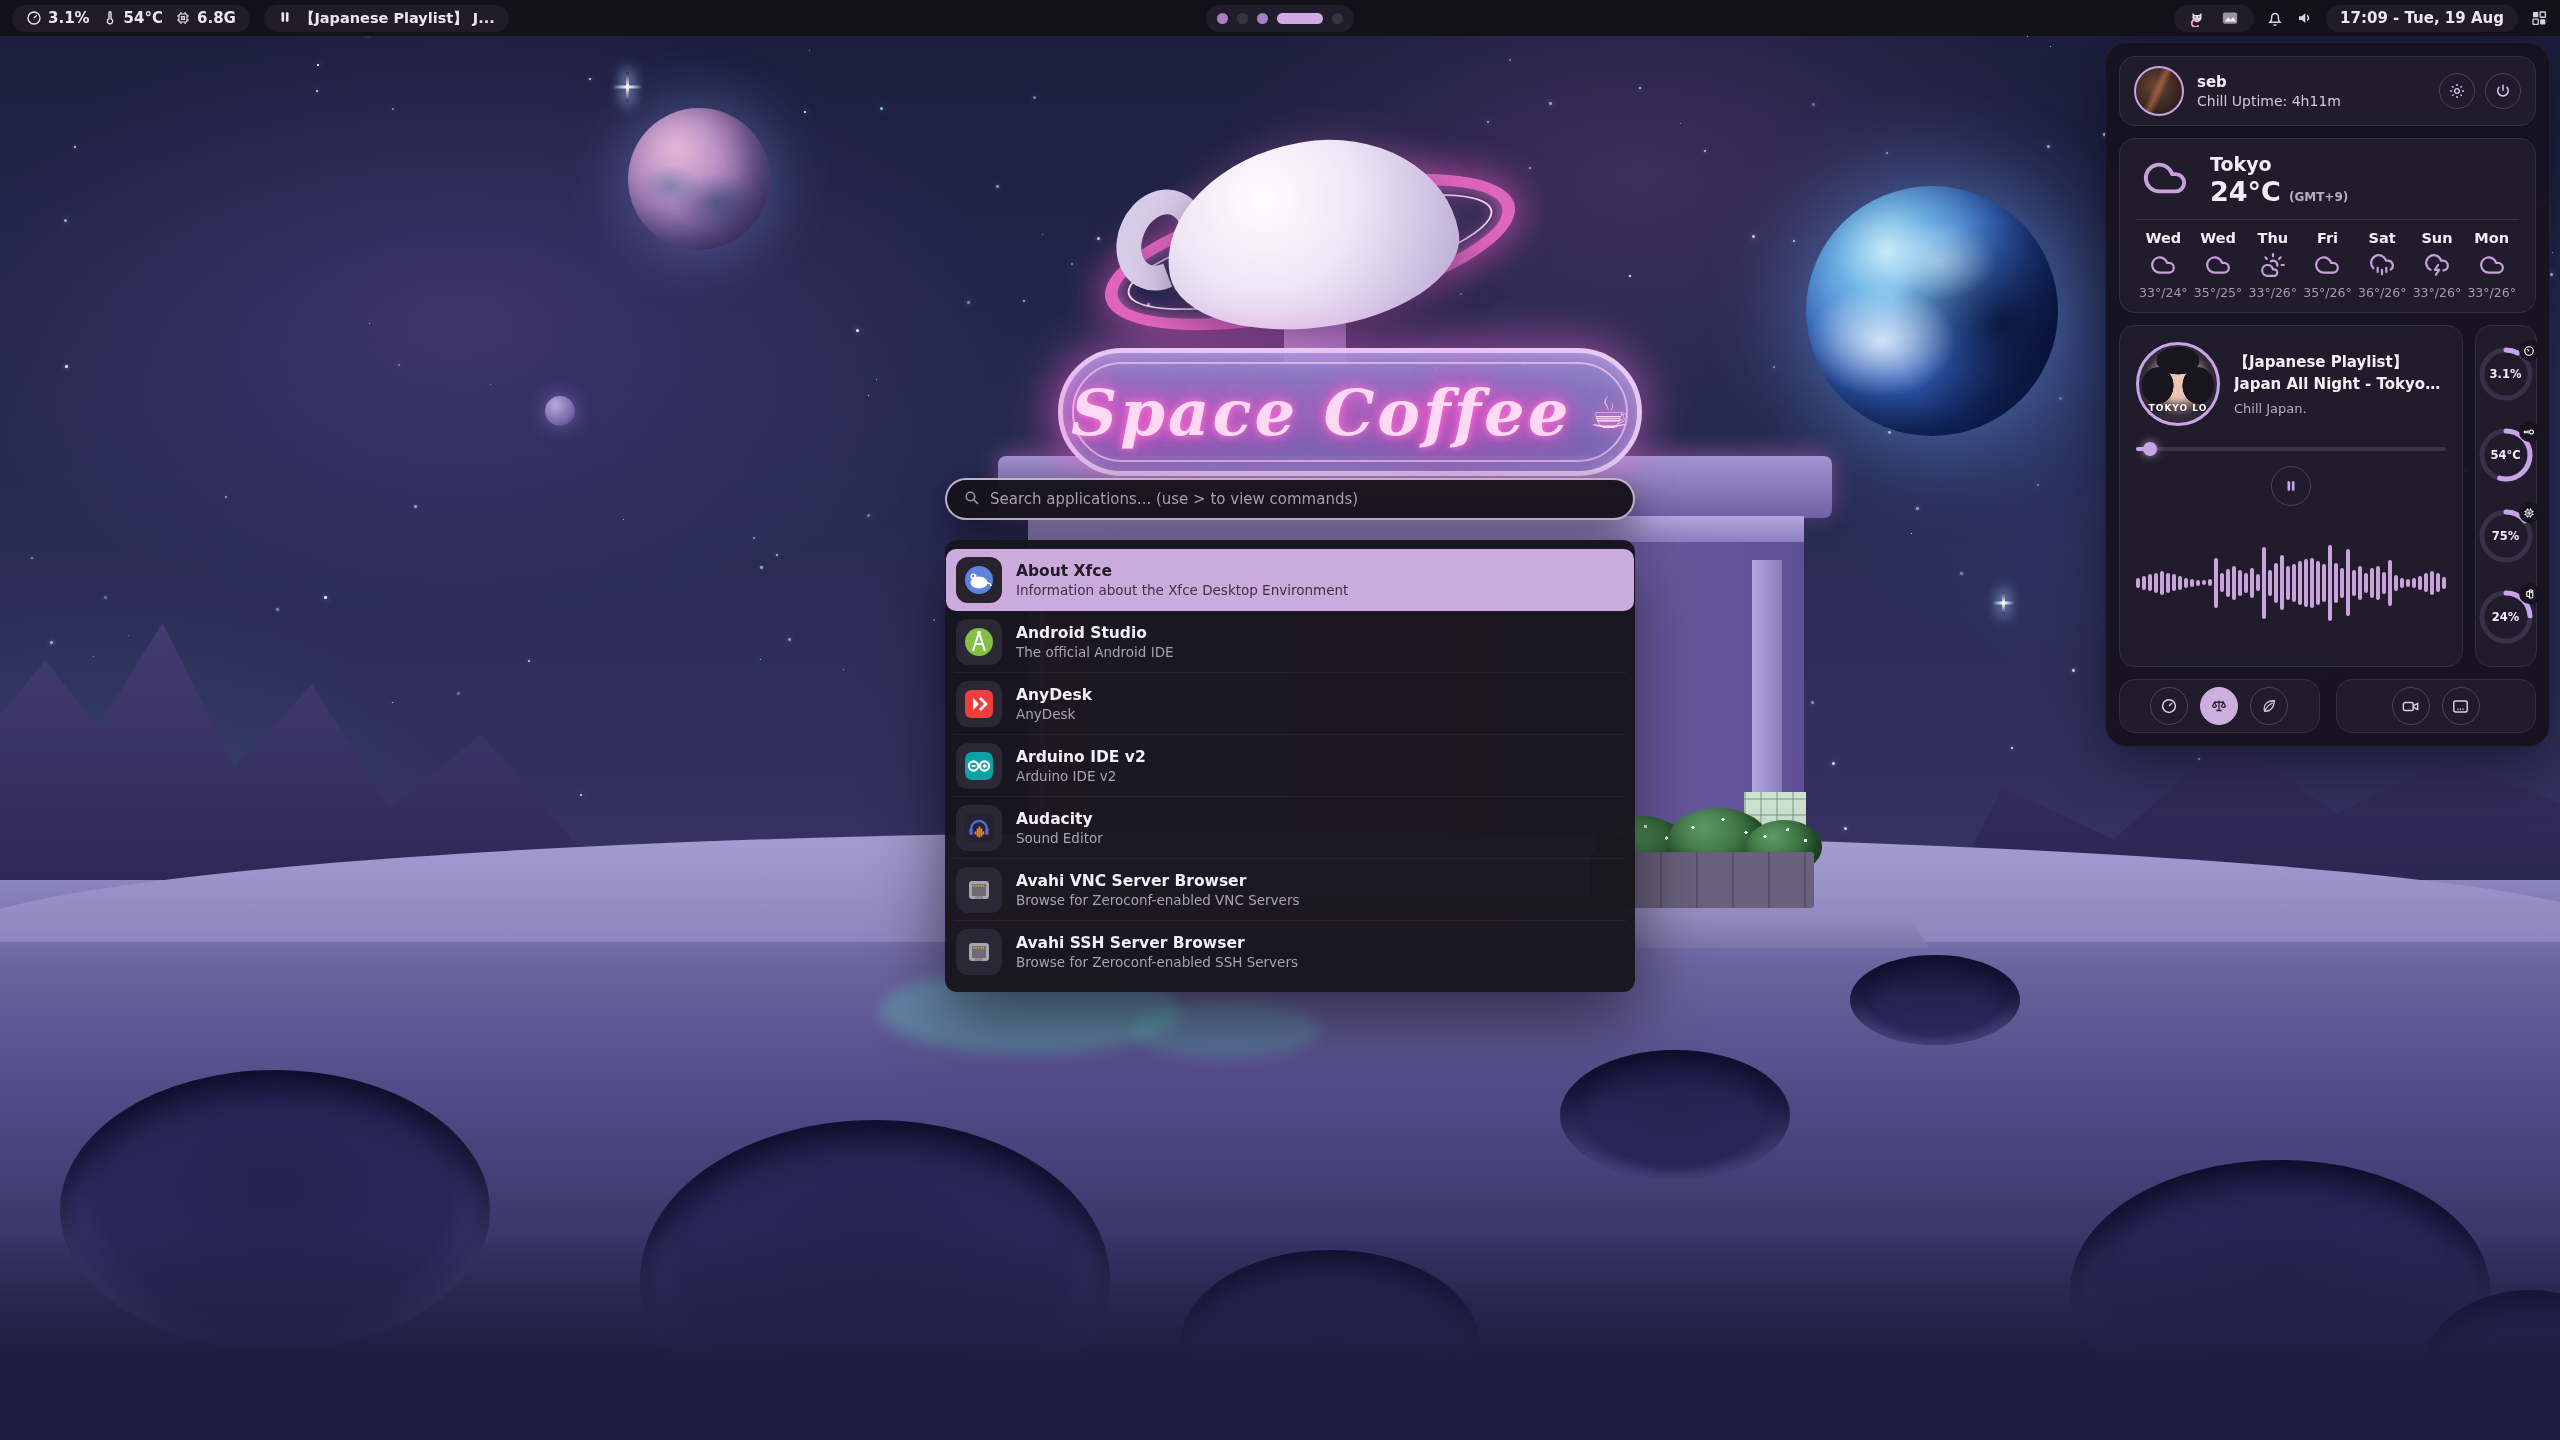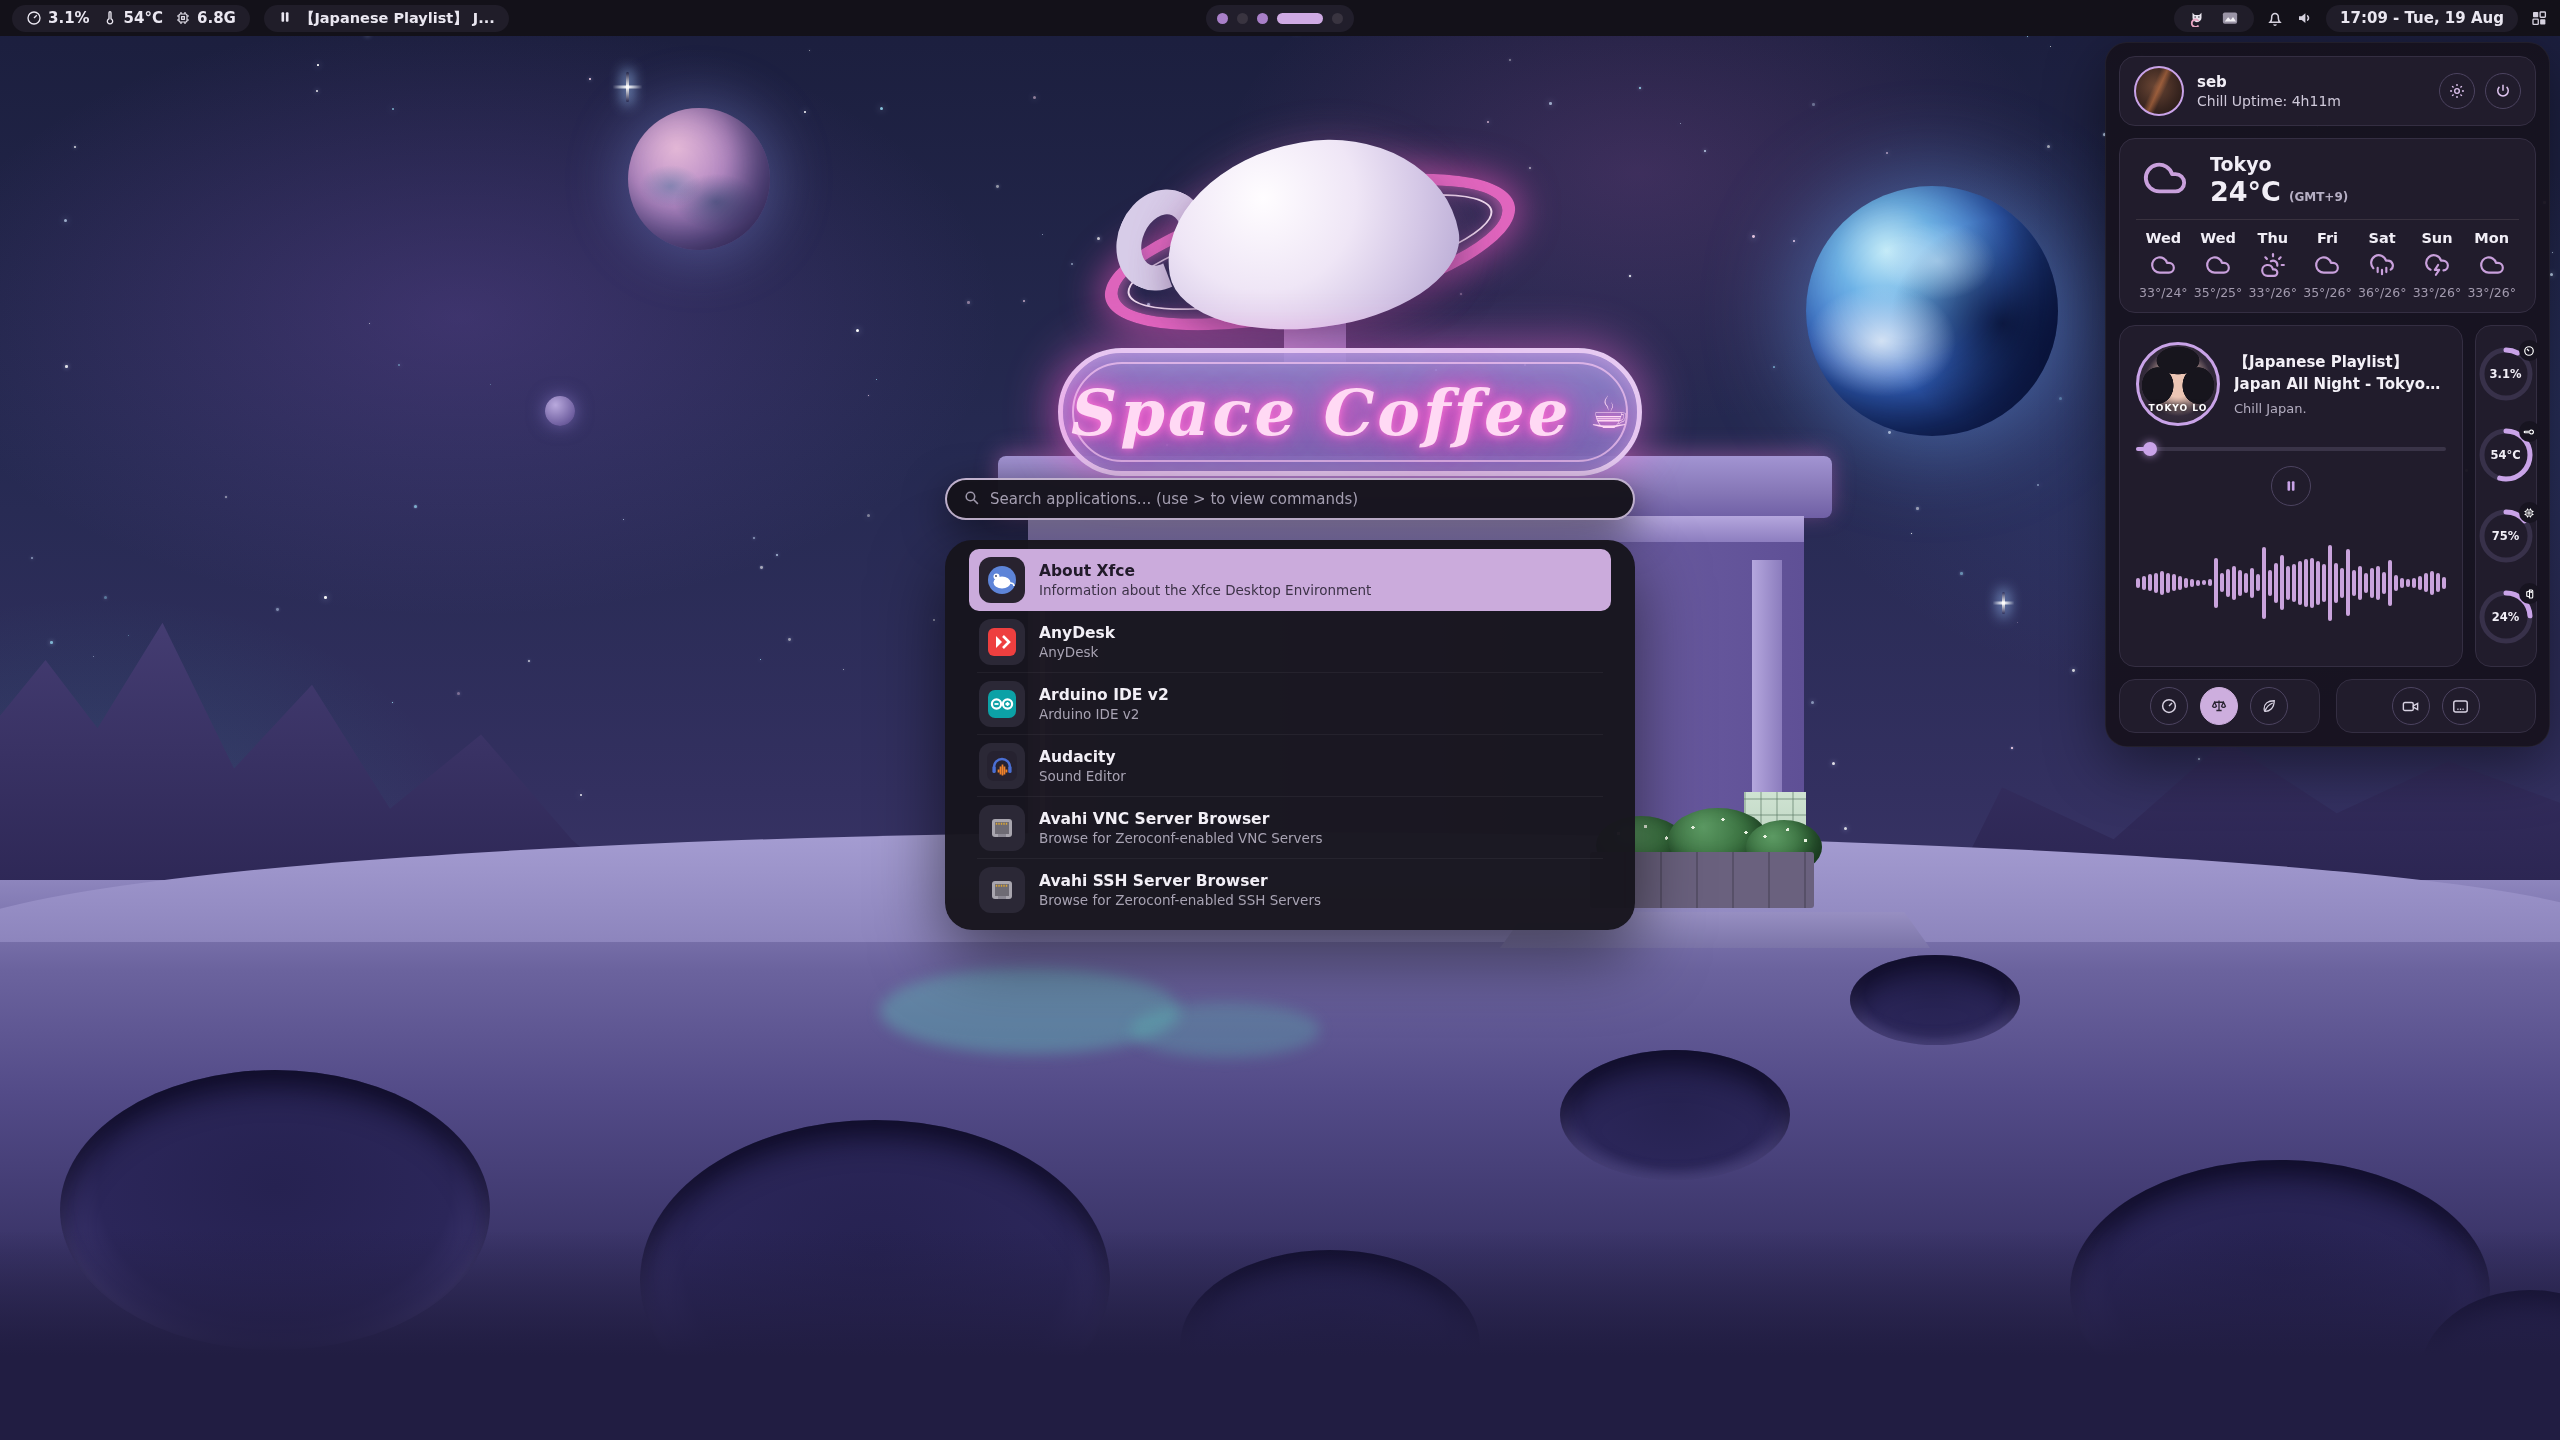--- a/index.html
+++ b/index.html
@@ -145,21 +145,21 @@
   .clockpill { font-size:15px; font-weight:bold; background:#201d29; }
 
   
   .launcher { position:absolute; left:945px; top:478px; width:690px; z-index:40; }
   .searchbox { display:flex; align-items:center; gap:10px; height:42px; border-radius:21px;
     background:rgba(22,20,28,.97); border:2px solid rgba(222,206,236,.85); padding:0 16px;
     box-shadow:0 12px 40px rgba(0,0,0,.5); color:#9d97a9; }
   .searchbox input { flex:1; background:transparent; border:none; outline:none; color:#e9e5f0;
     font-size:15px; font-family:inherit; }
   .searchbox input::placeholder { color:#a49eb0; }
-  .applist { margin-top:20px; border-radius:27px; background:rgba(23,21,29,.97); padding:9px 24px;
+  .applist { margin-top:20px; border-radius:12px; background:rgba(23,21,29,.97); padding:9px 1px;
     box-shadow:0 24px 70px rgba(0,0,0,.55); }
   .app-row { display:flex; align-items:center; gap:14px; height:62px; border-radius:10px;
     padding:0 10px; cursor:pointer; position:relative; }
   .app-row + .app-row::before { content:""; position:absolute; left:8px; right:8px; top:-1px;
     height:1px; background:rgba(255,255,255,.05); }
   .app-row.selected { background:#cbabdc; }
   .app-row.selected::before, .app-row.selected + .app-row::before { display:none; }
   .app-icon { width:46px; height:46px; border-radius:12px; background:#2b2836; flex:0 0 46px;
     display:flex; align-items:center; justify-content:center; }
   .app-row.selected .app-icon { background:#28222f; }
@@ -562,20 +562,33 @@
               <circle cx="11" cy="13" r="0.9" fill="#3a3a55"></circle>
               <path d="M25 20q4 0 4 3" stroke="#fff" stroke-width="1.6" fill="none"></path>
             </svg>
           </div>
     <div>
       <div class="app-title">About Xfce</div>
       <div class="app-desc">Information about the Xfce Desktop Environment</div>
     </div>
   </div>
 
+  <div class="app-row">
+    <div class="app-icon">
+            <svg viewBox="0 0 34 34">
+              <circle cx="17" cy="17" r="14" fill="#83bf43"></circle>
+              <path d="M17 7.5 11 26M17 7.5 23 26M13.2 19h7.6" stroke="#fff" stroke-width="2" fill="none"></path>
+              <circle cx="17" cy="7.5" r="1.8" fill="#fff"></circle>
+            </svg>
+          </div>
+    <div>
+      <div class="app-title">Android Studio</div>
+      <div class="app-desc">The official Android IDE</div>
+    </div>
+  </div>
 
   <div class="app-row">
     <div class="app-icon">
             <svg viewBox="0 0 34 34">
               <rect x="3" y="3" width="28" height="28" rx="6" fill="#ee3f3f"></rect>
               <path d="M11 11l6 6-6 6z" fill="#fff"></path>
               <path d="M18 11l6 6-6 6" stroke="#fff" stroke-width="2.6" fill="none"></path>
             </svg>
           </div>
     <div>

